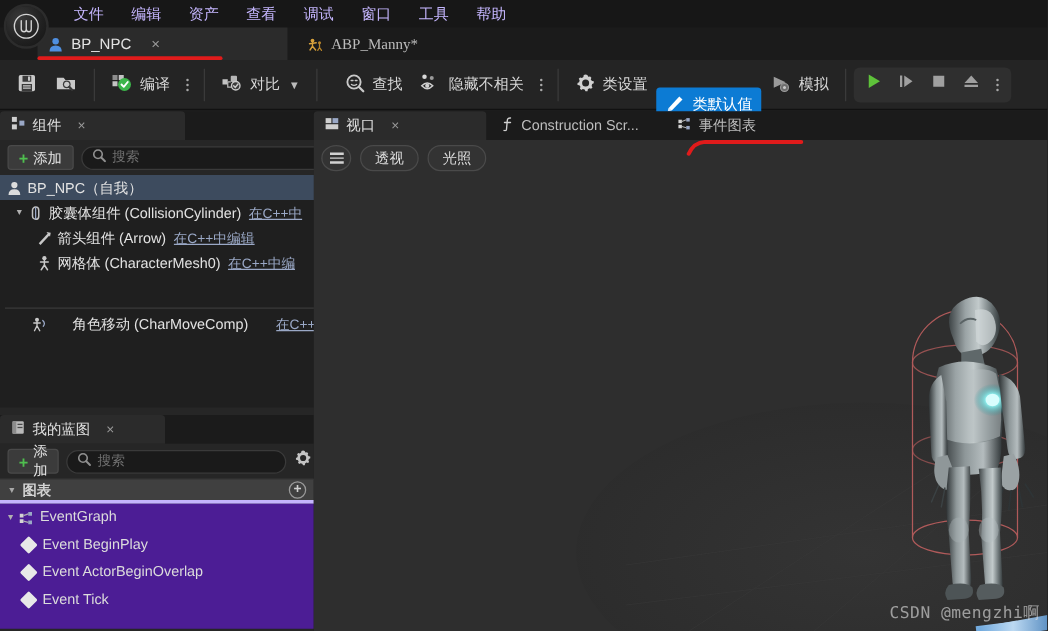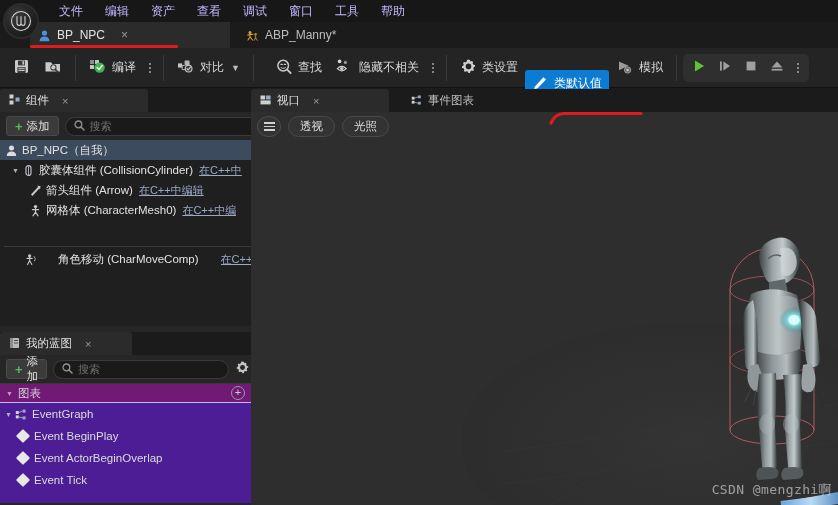--- a/index.html
+++ b/index.html
@@ -140,22 +140,22 @@
     font-size: 11px; overflow: hidden;
   }
 
   
   .bp-panel {
     position: absolute; left: 0; top: 332px; width: 251px; height: 173px;
     background: #262626;
   }
   .section-head {
     display: flex; align-items: center; height: 20px; padding: 0 6px;
-    background: #701a75; font-size: 11.5px; color: #d2d2d2;
-    border-top: 1px solid #383838; border-bottom: 1px solid #c4b5fd;
+    background: #404040; font-size: 11.5px; color: #d2d2d2;
+    border-top: 1px solid #383838; border-bottom: 3px solid #c4b5fd; font-weight: bold;
   }
   .section-head .arrow { font-size: 7px; color: #a8a8a8; margin-right: 5px; }
   .section-head .plus-circle {
     margin-left: auto; width: 14px; height: 14px; border: 1px solid #9a9a9a;
     border-radius: 50%; color: #cfcfcf; font-size: 11px; line-height: 11px;
     text-align: center; cursor: pointer;
   }
   .bp-tree { background: #4c1d95; height: 100px; }
   .brow {
     display: flex; align-items: center; height: 22px; padding-left: 2px;
@@ -218,21 +218,21 @@
     <div class="atab active" style="left:30px; width:200px;">
       <span class="tico">
         <svg width="13" height="13" viewBox="0 0 13 13">
           <circle cx="6.5" cy="4" r="2.6" fill="#4f8fe0"></circle>
           <path d="M1.6 12.2 Q1.6 7.4 6.5 7.4 Q11.4 7.4 11.4 12.2 Z" fill="#4f8fe0"></path>
         </svg>
       </span>
       <span class="tlabel">BP_NPC</span>
       <span class="tclose">×</span>
     </div>
-    <div class="atab inactive" style="left:238px;">
+    <div class="atab inactive" style="left:238px;font-family:Liberation Serif, serif;">
       <span class="tico">
         <svg width="13" height="13" viewBox="0 0 13 13">
           <circle cx="4" cy="3.4" r="1.5" fill="#d8a23c"></circle>
           <path d="M4 5 L4 8 M4 8 L2 11 M4 8 L6.5 11 M1.6 6 L7 5.2" stroke="#d8a23c" stroke-width="1.1" fill="none" stroke-linecap="round"></path>
           <circle cx="9.6" cy="5.2" r="1.2" fill="#b9862a"></circle>
           <path d="M9.6 6.4 L9.6 9 M9.6 9 L8.2 11.3 M9.6 9 L11.2 11.3" stroke="#b9862a" stroke-width="1" fill="none" stroke-linecap="round"></path>
         </svg>
       </span>
       <span class="tlabel">ABP_Manny*</span>
     </div>
@@ -584,20 +584,29 @@
       <div class="ptab" style="width:138px;">
         <span>
           <svg width="12" height="12" viewBox="0 0 12 12">
             <rect x="0.5" y="1.5" width="4.6" height="4" fill="#cfcfcf"></rect>
             <rect x="6" y="1.5" width="4.6" height="4" fill="#9aa8c6"></rect>
             <rect x="0.5" y="6.4" width="10.1" height="4" fill="#cfcfcf"></rect>
           </svg>
         </span>
         <span>视口</span>
         <span class="pclose">×</span>
+      </div>
+      <div class="ptab inactive" style="padding-left:12px;">
+        <span>
+          <svg width="11" height="12" viewBox="0 0 11 12">
+            <path d="M7.4 1.4 Q5 1.2 4.8 3.6 L4.2 10.4 Q4 12 2.2 11.4" fill="none" stroke="#d0d0d0" stroke-width="1.1" stroke-linecap="round"></path>
+            <path d="M2.6 5 L7.4 5" stroke="#d0d0d0" stroke-width="1.1" stroke-linecap="round"></path>
+          </svg>
+        </span>
+        <span>Construction Scr...</span>
       </div>
       <div class="ptab inactive" style="padding-left:22px;">
         <span>
           <svg width="12" height="12" viewBox="0 0 13 13">
             <rect x="0.8" y="3" width="3" height="3" fill="#d4d4d4"></rect>
             <rect x="0.8" y="7.4" width="3" height="3" fill="#d4d4d4"></rect>
             <rect x="7.6" y="1.6" width="3" height="3" fill="#9aa8c6"></rect>
             <rect x="7.6" y="8.4" width="3" height="3" fill="#9aa8c6"></rect>
             <path d="M3.8 4.5 L7.6 3.1 M3.8 8.9 L7.6 9.9" stroke="#b0b0b0" stroke-width="0.9"></path>
           </svg>

